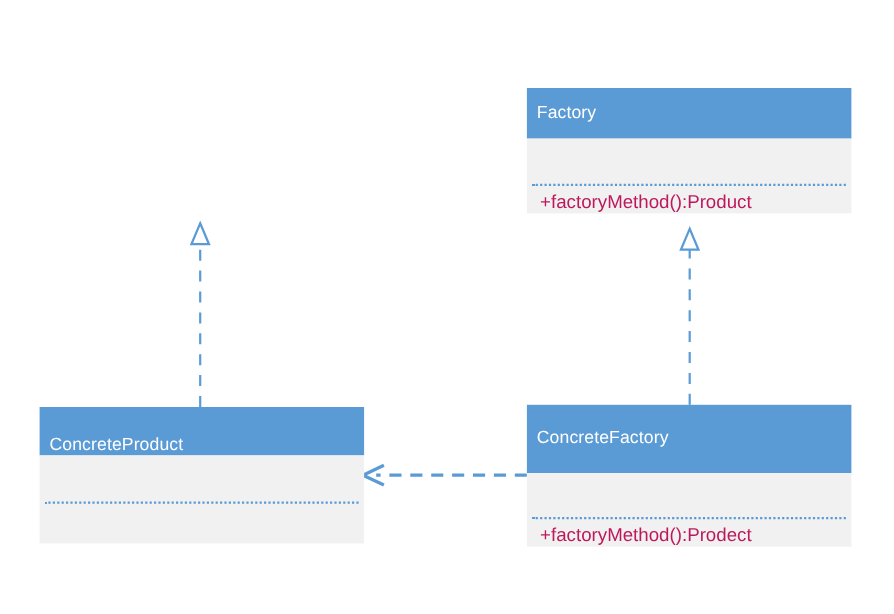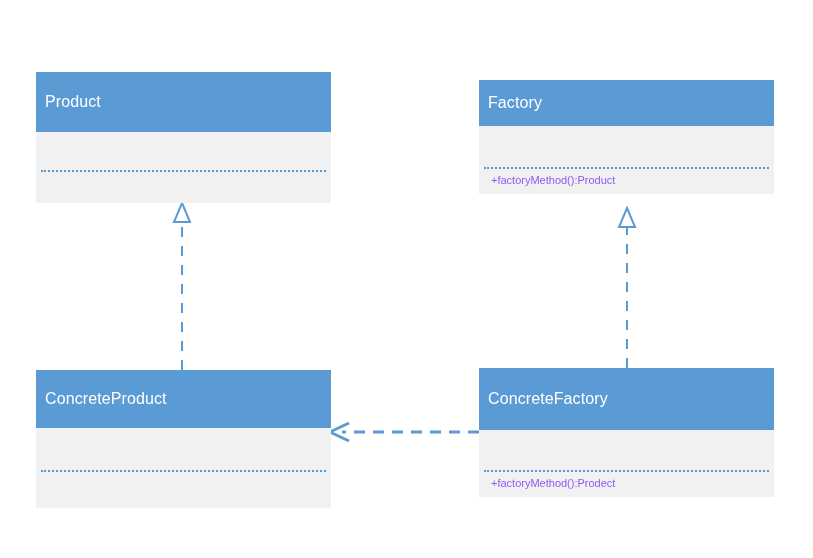--- a/index.html
+++ b/index.html
@@ -48,22 +48,22 @@
     position: absolute;
     left: 5px;
     right: 5px;
     height: 0;
     border-top: 2px dotted #5b9bd5;
   }
   .uml-method {
     position: absolute;
     left: 12px;
     right: 4px;
-    color: #8b5cf6;
-    font-size: 11px;
+    color: #be185d;
+    font-size: 17px;
     white-space: nowrap;
     overflow: hidden;
   }
 
   
   .connector {
     position: absolute;
     left: 0;
     top: 0;
     width: 813px;
@@ -88,41 +88,33 @@
       <line x1="627" y1="368" x2="627" y2="227" stroke="#5b9bd5" stroke-width="2" stroke-dasharray="10,9"></line>
       <polygon points="627,208 635,227 619,227" fill="#ffffff" stroke="#5b9bd5" stroke-width="2"></polygon>
     </g>
 
     <g>
       <line x1="479" y1="432" x2="342" y2="432" stroke="#5b9bd5" stroke-width="3" stroke-dasharray="11,8"></line>
       <path d="M 349 423 L 330 432 L 349 441" fill="none" stroke="#5b9bd5" stroke-width="3" stroke-linecap="butt"></path>
     </g>
   </svg>
 
-  <div class="uml-class" style="left:36px; top:72px; width:295px;">
-    <div class="uml-header" style="height:60px;">
-      <span>Product</span>
-    </div>
-    <div class="uml-body" style="height:71px;">
-      <div class="uml-divider" style="top:38px;"></div>
-    </div>
-  </div>
 
   <div class="uml-class" style="left:479px; top:80px; width:295px;">
     <div class="uml-header" style="height:46px;">
       <span>Factory</span>
     </div>
     <div class="uml-body" style="height:68px;">
       <div class="uml-divider" style="top:41px;"></div>
       <div class="uml-method" style="top:48px;">+factoryMethod():Product</div>
     </div>
   </div>
 
   <div class="uml-class" style="left:36px; top:370px; width:295px;">
-    <div class="uml-header" style="height:58px;">
+    <div class="uml-header" style="height:44px;align-items:flex-end;">
       <span>ConcreteProduct</span>
     </div>
     <div class="uml-body" style="height:80px;">
       <div class="uml-divider" style="top:42px;"></div>
     </div>
   </div>
 
   <div class="uml-class" style="left:479px; top:368px; width:295px;">
     <div class="uml-header" style="height:62px;">
       <span>ConcreteFactory</span>

